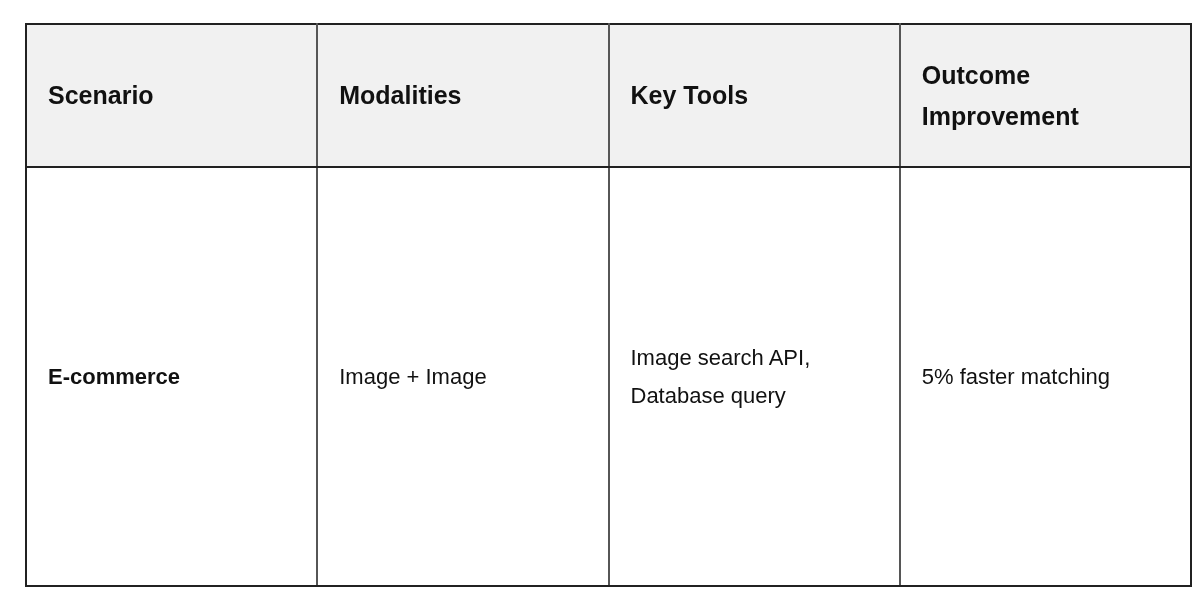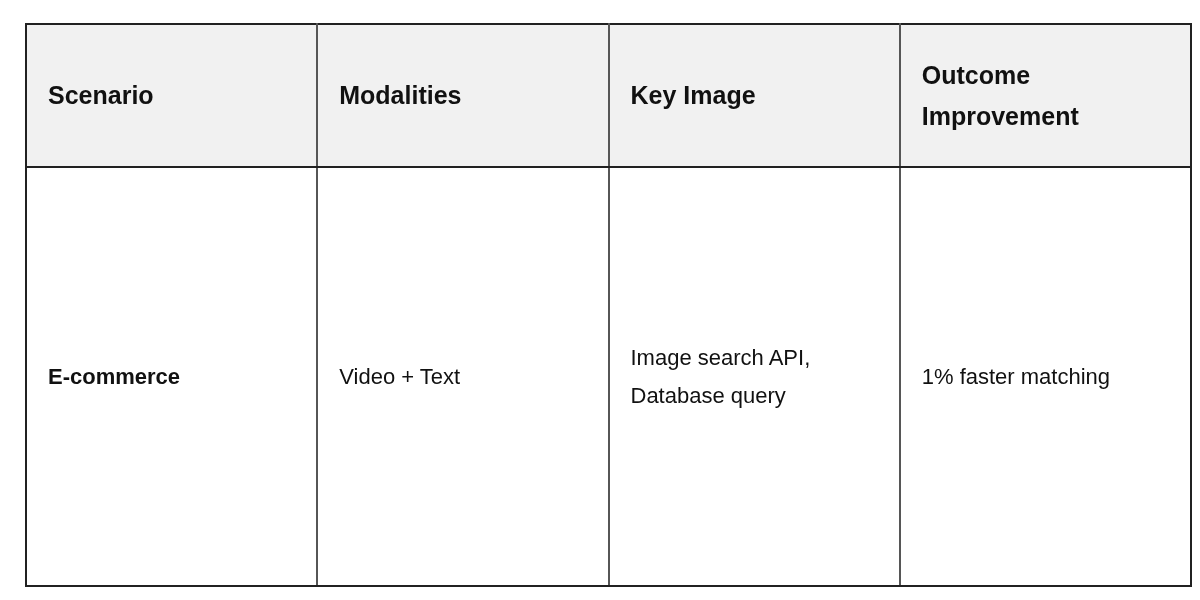--- a/index.html
+++ b/index.html
@@ -69,28 +69,28 @@
     <colgroup>
       <col>
         <col>
         <col>
         <col>
     </colgroup>
     <thead>
       <tr>
         <th>Scenario</th>
         <th>Modalities</th>
-        <th>Key Image</th>
+        <th>Key Tools</th>
         <th>Outcome
 Improvement</th>
       </tr>
     </thead>
     <tbody>
       <tr>
         <td class="row-label">E-commerce</td>
-        <td>Video + Text</td>
+        <td>Image + Image</td>
         <td>Image search API,
 Database query</td>
-        <td>1% faster matching</td>
+        <td>5% faster matching</td>
       </tr>
     </tbody>
   </table>
 </div>
 
 </body></html>

